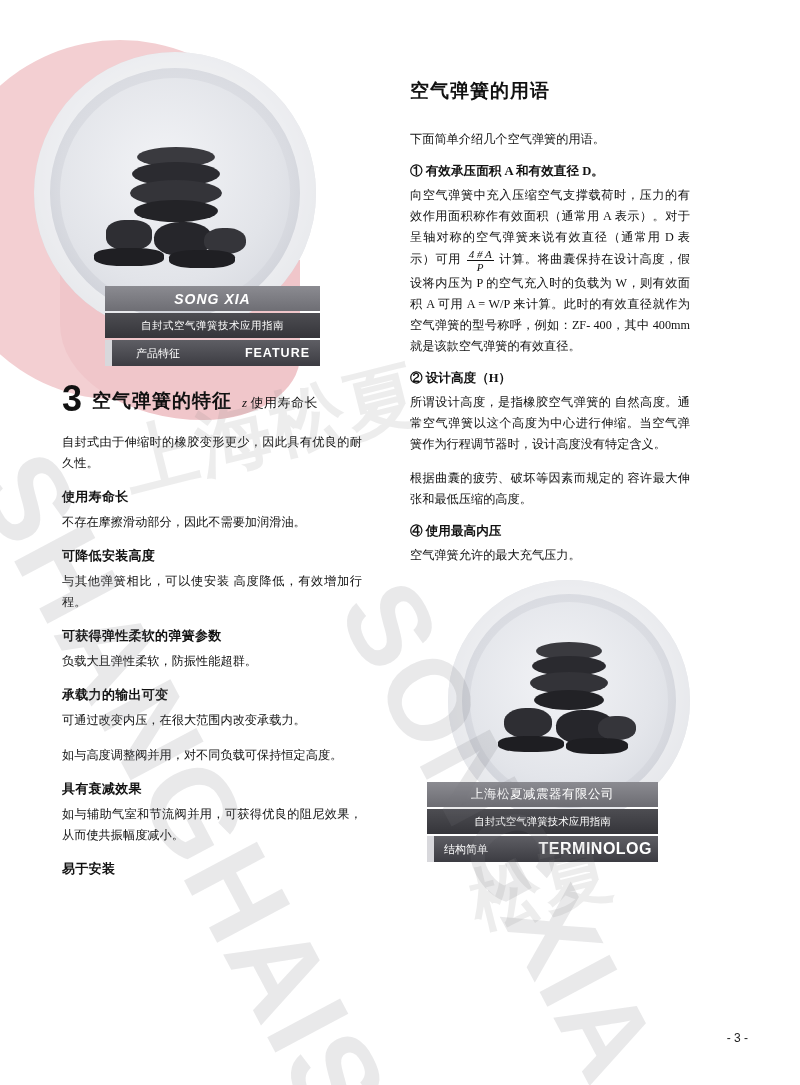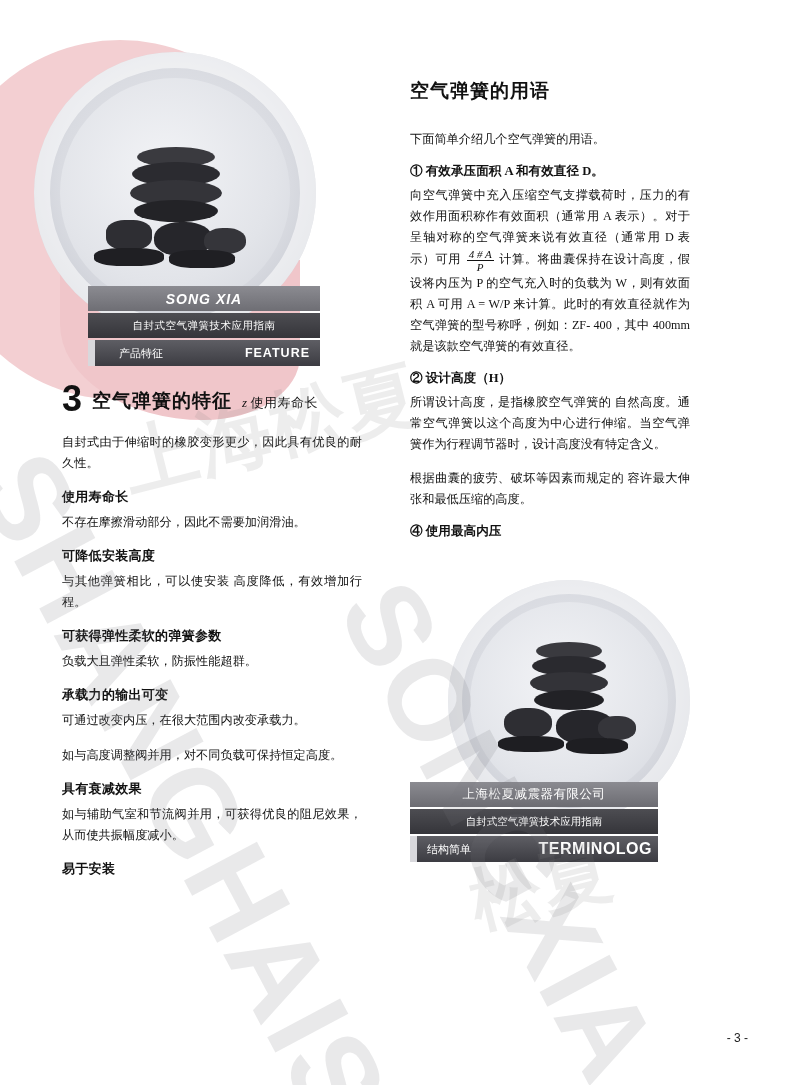--- a/index.html
+++ b/index.html
@@ -121,20 +121,21 @@
   }
   .bar {
     height: 25px;
     display: flex;
     align-items: center;
     justify-content: center;
     color: #fff;
     font-family: "Liberation Sans", sans-serif;
     margin-bottom: 2px;
     position: relative;
+    margin-left: 17px;
   }
   .bar-1 {
     background: linear-gradient(to bottom, #8b8b91, #6e6e74);
     font-style: italic;
     font-weight: bold;
     font-size: 14px;
     letter-spacing: 1px;
   }
   .bar-2 {
     background: linear-gradient(to bottom, #4d4d52, #35353a);
@@ -391,20 +392,21 @@
     <span>设计高度（H）</span>
   </div>
   <p class="r-para">所谓设计高度，是指橡胶空气弹簧的 自然高度。通常空气弹簧以这个高度为中心进行伸缩。当空气弹簧作为行程调节器时，设计高度没有特定含义。</p>
 
   <p class="r-para">根据曲囊的疲劳、破坏等因素而规定的 容许最大伸张和最低压缩的高度。</p>
 
   <div class="r-item-h">
     <span>④</span>
     <span>使用最高内压</span>
   </div>
+  <p class="r-para">空气弹簧允许的最大充气压力。</p>
 </div>
 
 <div class="prod-photo2">
   <div class="ring2"></div>
   <div class="bellow c1"></div>
   <div class="bellow c2"></div>
   <div class="bellow c3"></div>
   <div class="bellow c4"></div>
   <div class="bellow c5"></div>
   <div class="bellow c6"></div>

